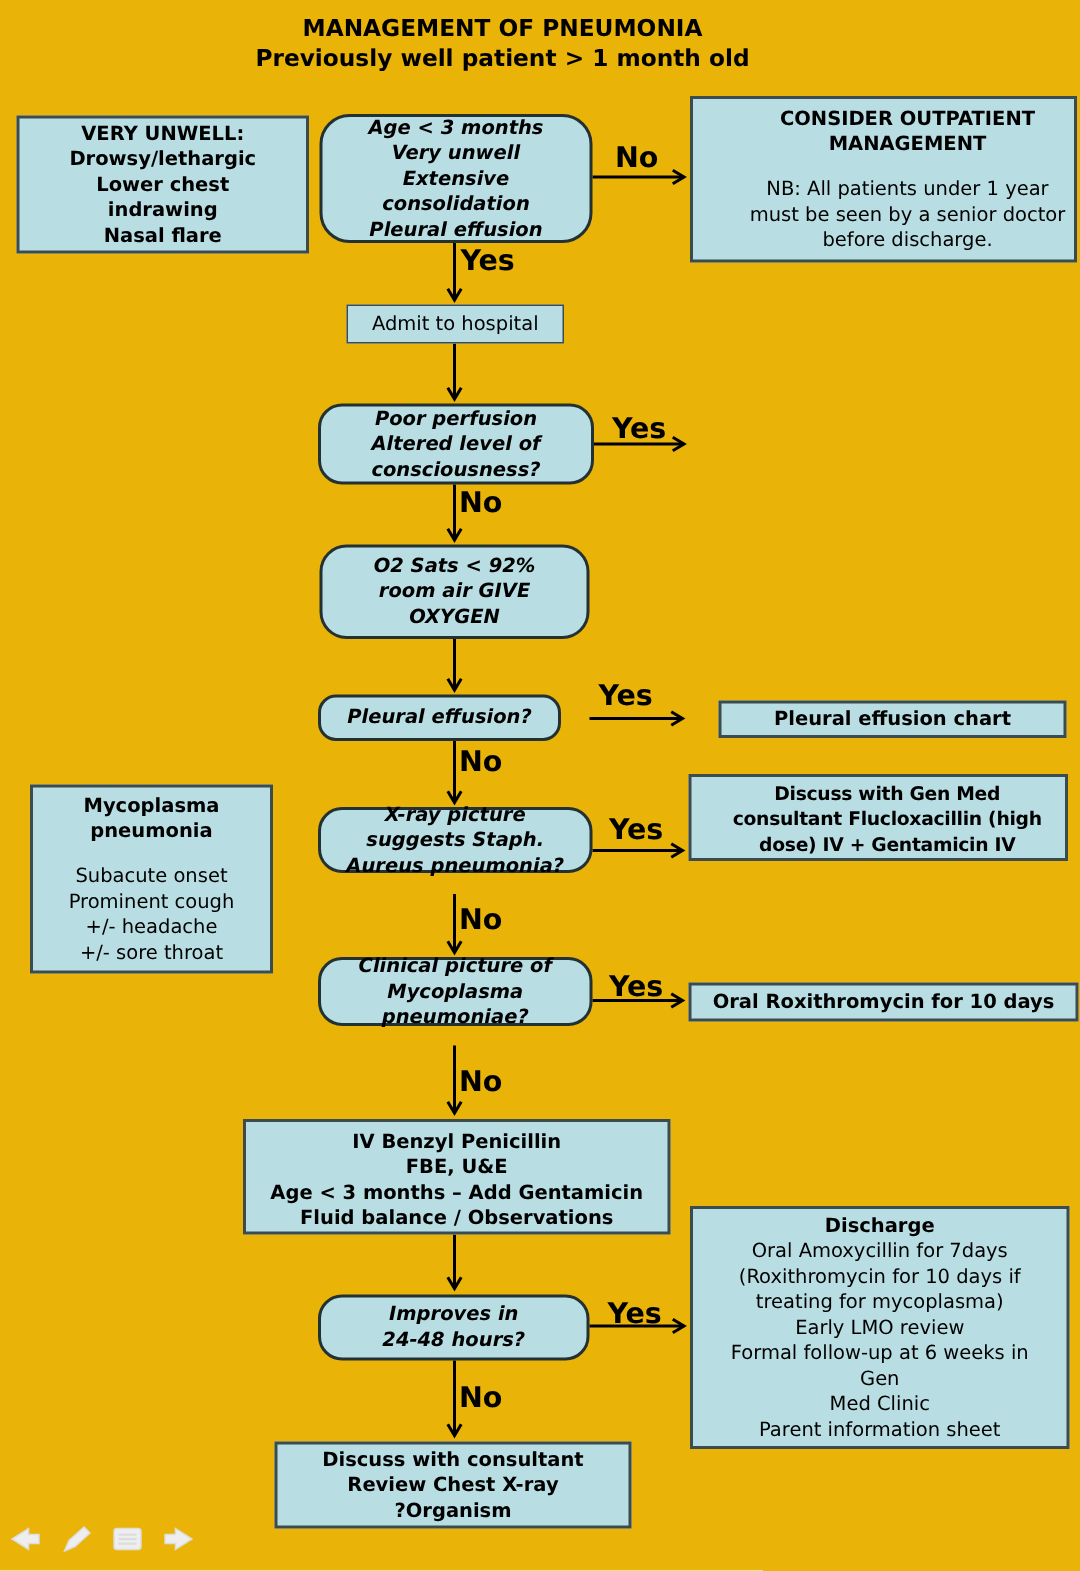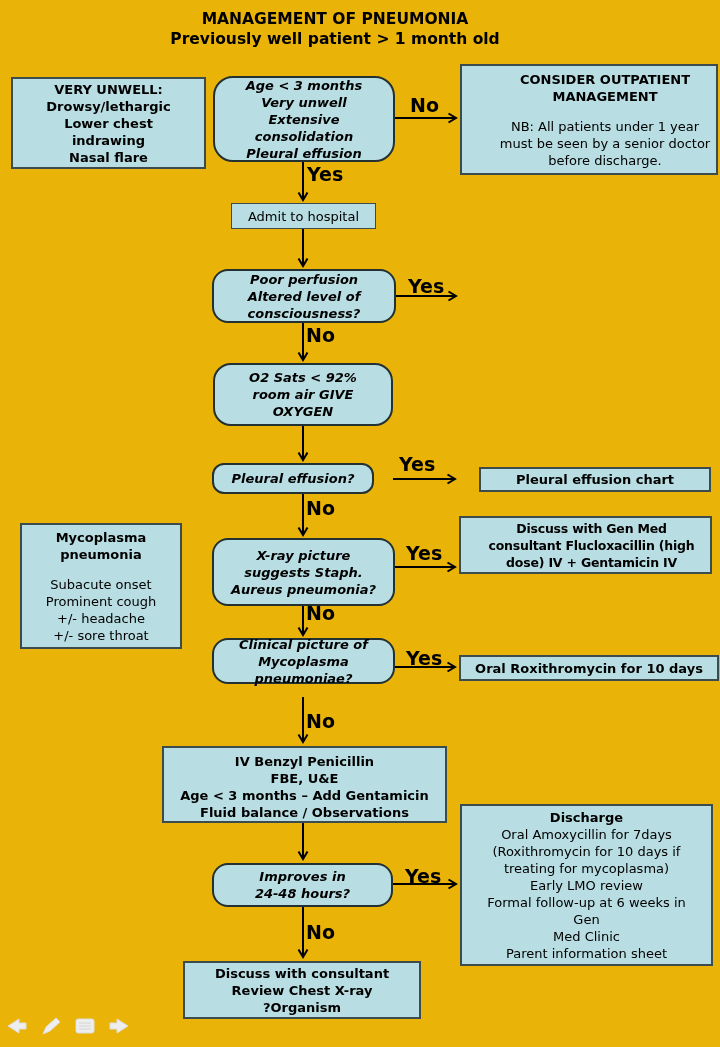--- a/index.html
+++ b/index.html
@@ -123,21 +123,21 @@
 
   <div class="box" style="left:20px;top:523px;width:162px;height:126px;">
     <span class="txt">Mycoplasma
 pneumonia</span>
     <span class="txt bb gap">Subacute onset
 Prominent cough
 +/- headache
 +/- sore throat</span>
   </div>
 
-  <div class="box rounded" style="left:212px;top:538px;width:183px;height:68px;">
+  <div class="box rounded" style="left:212px;top:538px;width:183px;height:44px;">
     <span class="txt">X-ray picture
 suggests Staph.
 Aureus pneumonia?</span>
   </div>
 
   <div class="box tight" style="left:459px;top:516px;width:253px;height:58px;padding-left:12px;">
     <span class="txt">Discuss with Gen Med
 consultant Flucloxacillin (high
 dose) IV + Gentamicin IV</span>
   </div>

